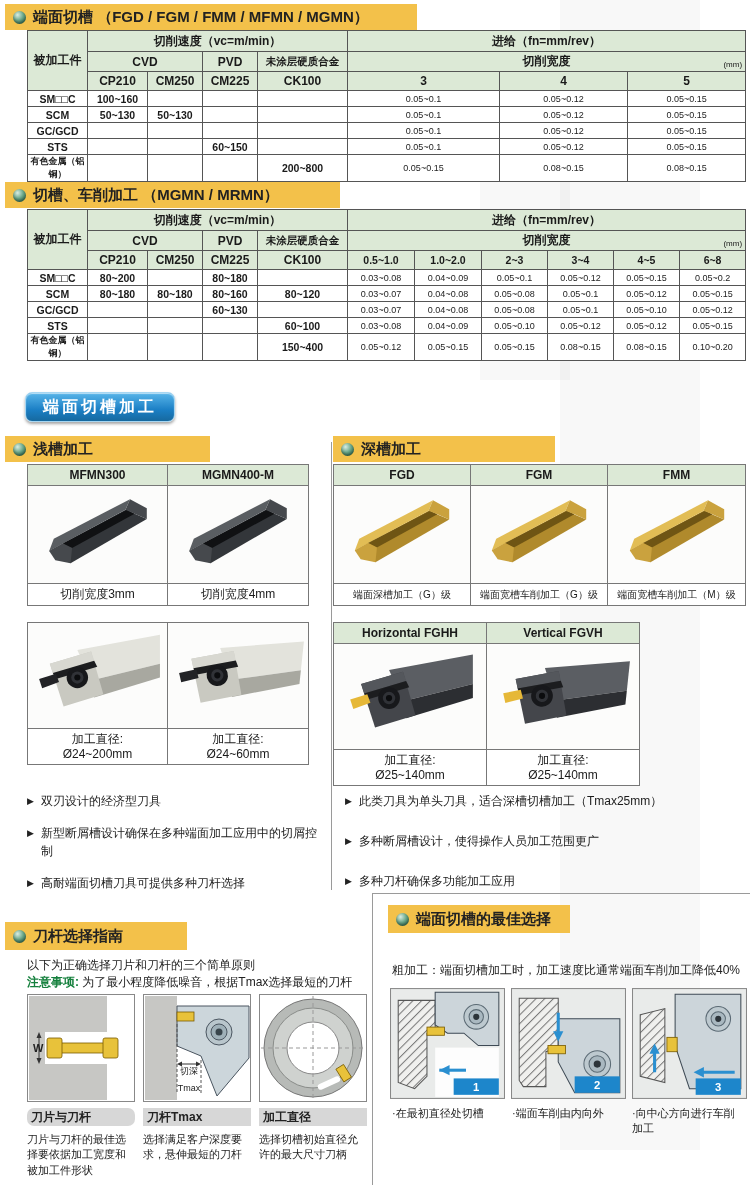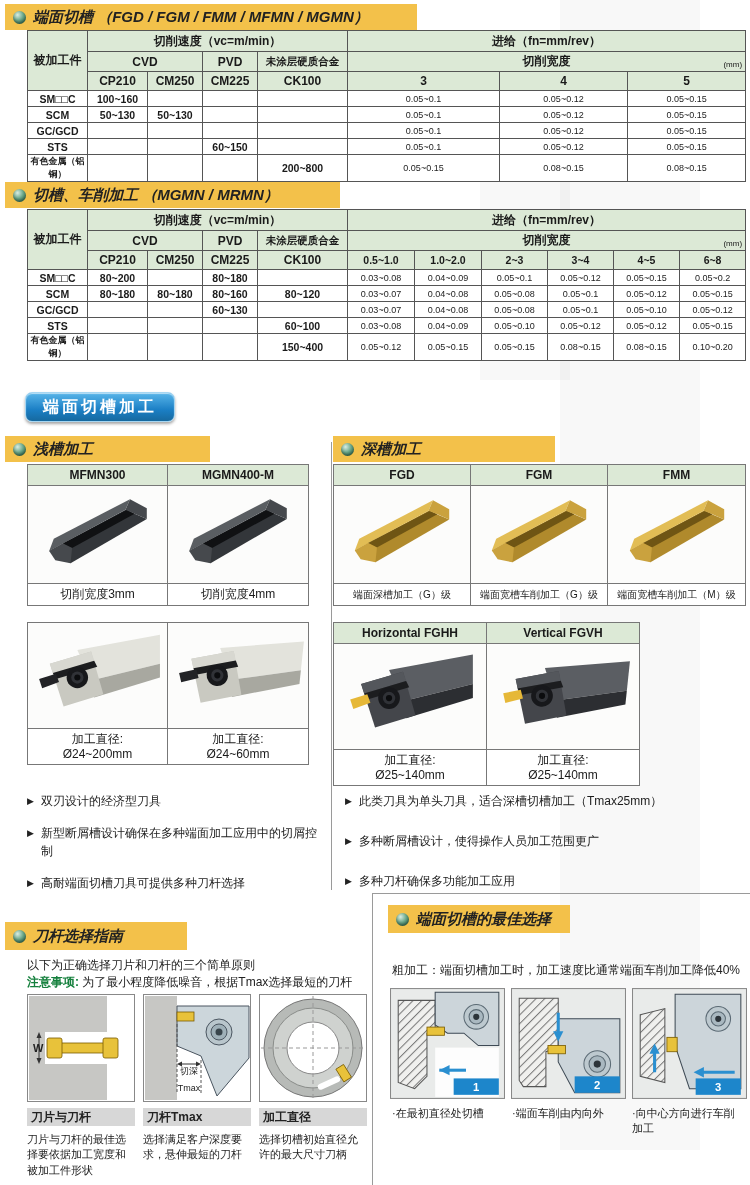--- a/index.html
+++ b/index.html
@@ -2,21 +2,21 @@
 <html><head>
 <meta charset="utf-8">
 <style>
   * { margin:0; padding:0; box-sizing:border-box; }
   body { background:#e8e8e8; font-family:"Liberation Sans","DejaVu Sans",sans-serif; color:#1a1a1a; }
   #page { position:relative; width:750px; height:1185px; background:#ffffff; overflow:hidden; margin:0 auto; }
 
   .wm { position:absolute; pointer-events:none; background:rgba(120,120,120,.05); }
 
   .bar { position:absolute; height:26px; background:#f3c14a; display:flex; align-items:center; gap:7px;
-         padding:0 12px 0 8px; font-weight:bold; font-size:15px; color:#222; white-space:nowrap;font-style:italic; }
+         padding:0 12px 0 8px; font-weight:bold; font-size:15px; color:#222; white-space:nowrap; }
   .dot { width:13px; height:13px; border-radius:50%; flex:0 0 auto;
          background:radial-gradient(circle at 35% 30%, #d9ece1, #6ca98b 45%, #2e6b50 85%);
          box-shadow:inset 0 -2px 3px rgba(0,0,0,.3); }
 
   table.spec { position:absolute; border-collapse:collapse; table-layout:fixed; background:#fff; }
   table.spec th, table.spec td { border:1px solid #555; text-align:center; vertical-align:middle; padding:0 2px; overflow:hidden; }
   table.spec th { background:#dce9d6; font-weight:bold; font-size:12px; }
   table.spec th.sm { font-size:10.5px; }
   table.spec th.rel { position:relative; }
   table.spec .mm { position:absolute; right:3px; bottom:2px; font-size:8px; font-weight:normal; }
@@ -544,21 +544,21 @@
       <circle cx="54" cy="54" r="40" fill="#cfd2cf" stroke="#8a8d8a"></circle>
       <circle cx="54" cy="54" r="26" fill="#ffffff" stroke="#888"></circle>
       <line x1="54" y1="2" x2="54" y2="106" stroke="#999" stroke-dasharray="4,3"></line>
       <line x1="2" y1="54" x2="106" y2="54" stroke="#999" stroke-dasharray="4,3"></line>
       <rect x="58" y="86" width="24" height="6" rx="3" fill="#ffffff" transform="rotate(-24 70 89)"></rect>
       <rect x="80" y="72" width="9" height="15" fill="#e8c23a" stroke="#7a5c00" stroke-width="0.8" transform="rotate(-32 84 79)"></rect>
     </svg>
   </div>
 
   <div class="drow" style="left:27px;top:1108px;">
-    <div class="gcolh" style="width:108px;">刀片与刀杆</div>
+    <div class="gcolh" style="width:108px;border-radius:7px;">刀片与刀杆</div>
     <div class="gcolh" style="width:108px;">刀杆Tmax</div>
     <div class="gcolh" style="width:108px;">加工直径</div>
   </div>
   <div class="drow" style="left:27px;top:1132px;">
     <div class="gcolt" style="width:108px;">刀片与刀杆的最佳选择要依据加工宽度和被加工件形状</div>
     <div class="gcolt" style="width:108px;">选择满足客户深度要求，悬伸最短的刀杆</div>
     <div class="gcolt" style="width:108px;">选择切槽初始直径允许的最大尺寸刀柄</div>
   </div>
 
   <div class="bar" style="left:388px;top:905px;width:182px;height:28px;">

